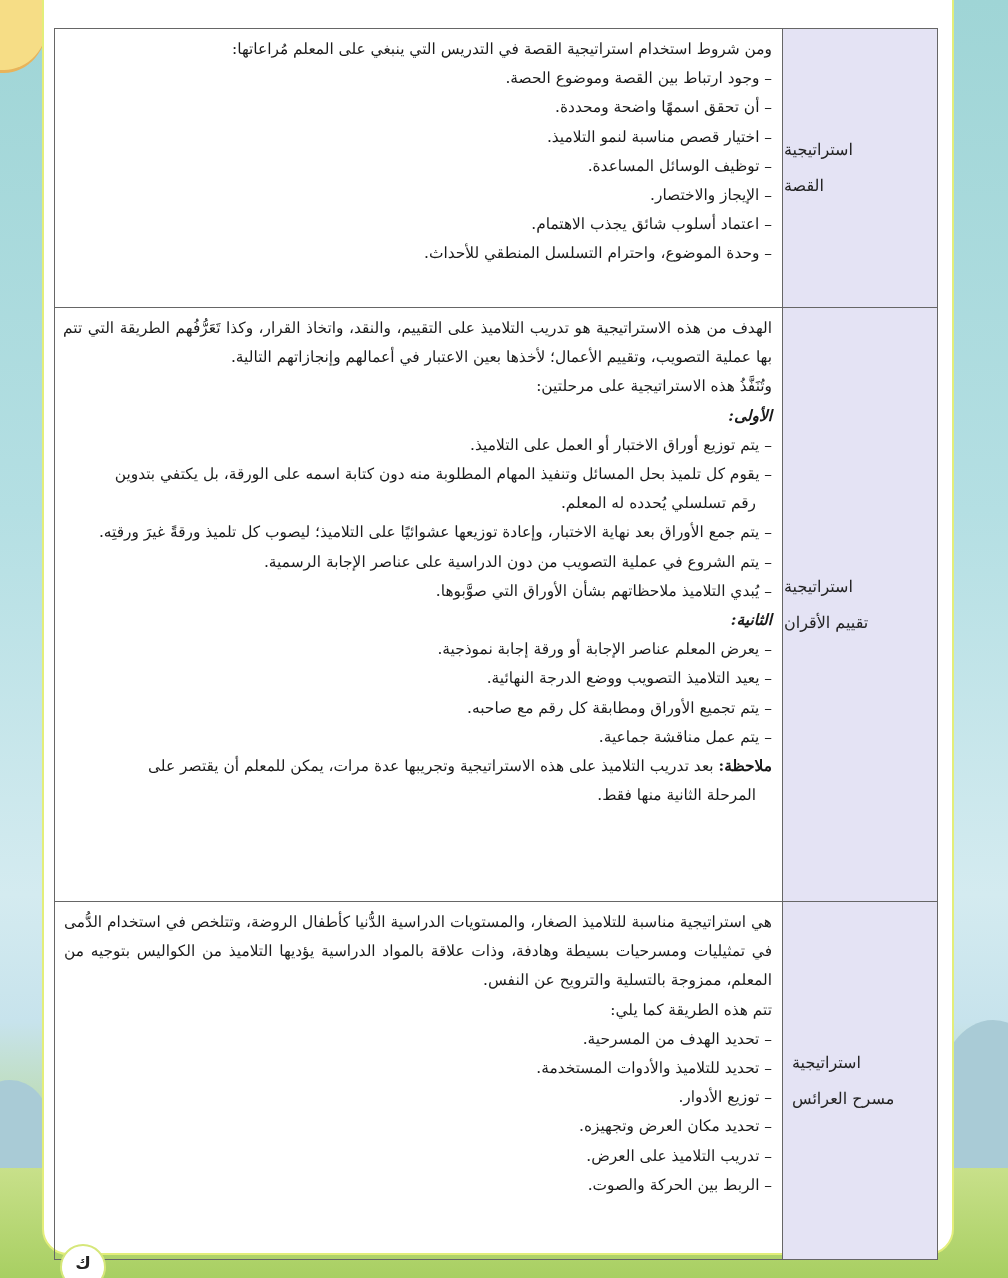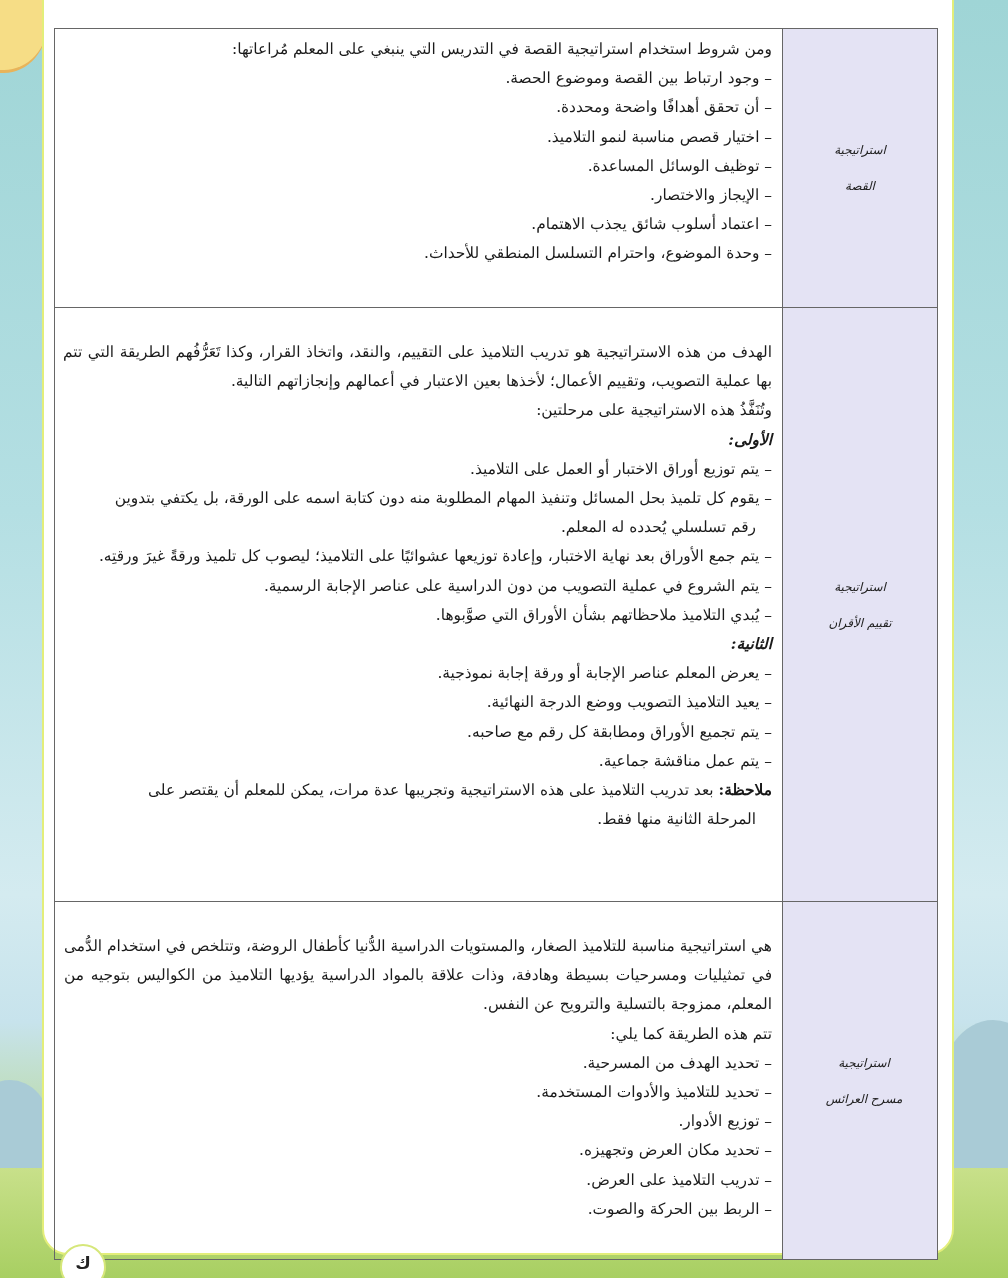--- a/index.html
+++ b/index.html
@@ -38,28 +38,28 @@
       font-family:"DejaVu Sans", sans-serif;
     }
     table.strategies {
       position:absolute; left:54px; top:28px; width:884px;
       border-collapse:collapse; direction:rtl;
     }
     table.strategies td {
       border:1.5px solid #666; vertical-align:top;
     }
     td.label-cell {
-      width:144px; background:#e4e3f4; text-align:center; vertical-align:middle !important;
-      font-size:12px; line-height:36px; color:#222;font-style:italic;
+      width:144px; background:#e4e3f4; text-align:left; vertical-align:middle !important;
+      font-size:16px; line-height:36px; color:#222;
     }
     td.content-cell {
       padding:6px 10px 4px 8px; font-size:15.4px; line-height:29.2px; color:#1a1a1a; text-align:right;
     }
     .line { display:block; white-space:nowrap; }
-    .line.wrap { white-space:normal; text-align:justify; text-align-last:right;margin-top:24px; }
+    .line.wrap { white-space:normal; text-align:justify; text-align-last:right; }
     .indent { padding-right:16px; }
     .bold { font-weight:bold;font-style:italic; }
     .row1 td { height:268px; }
     .row2 td { height:583px; }
     .row3 td { height:347px;padding-left:9px; }
   </style>
 </head>
 <body>
 
 <div class="bg-sun"></div>
@@ -72,21 +72,21 @@
 <table class="strategies">
   <tbody>
       <tr class="row1">
     <td class="label-cell">
       <span class="line">استراتيجية</span>
       <span class="line">القصة</span>
     </td>
     <td class="content-cell">
       <span class="line">ومن شروط استخدام استراتيجية القصة في التدريس التي ينبغي على المعلم مُراعاتها:</span>
       <span class="line">– وجود ارتباط بين القصة وموضوع الحصة.</span>
-      <span class="line">– أن تحقق أهدافًا واضحة ومحددة.</span>
+      <span class="line">– أن تحقق اسمهًا واضحة ومحددة.</span>
       <span class="line">– اختيار قصص مناسبة لنمو التلاميذ.</span>
       <span class="line">– توظيف الوسائل المساعدة.</span>
       <span class="line">– الإيجاز والاختصار.</span>
       <span class="line">– اعتماد أسلوب شائق يجذب الاهتمام.</span>
       <span class="line">– وحدة الموضوع، واحترام التسلسل المنطقي للأحداث.</span>
     </td>
   </tr>
 
   <tr class="row2">
     <td class="label-cell">

